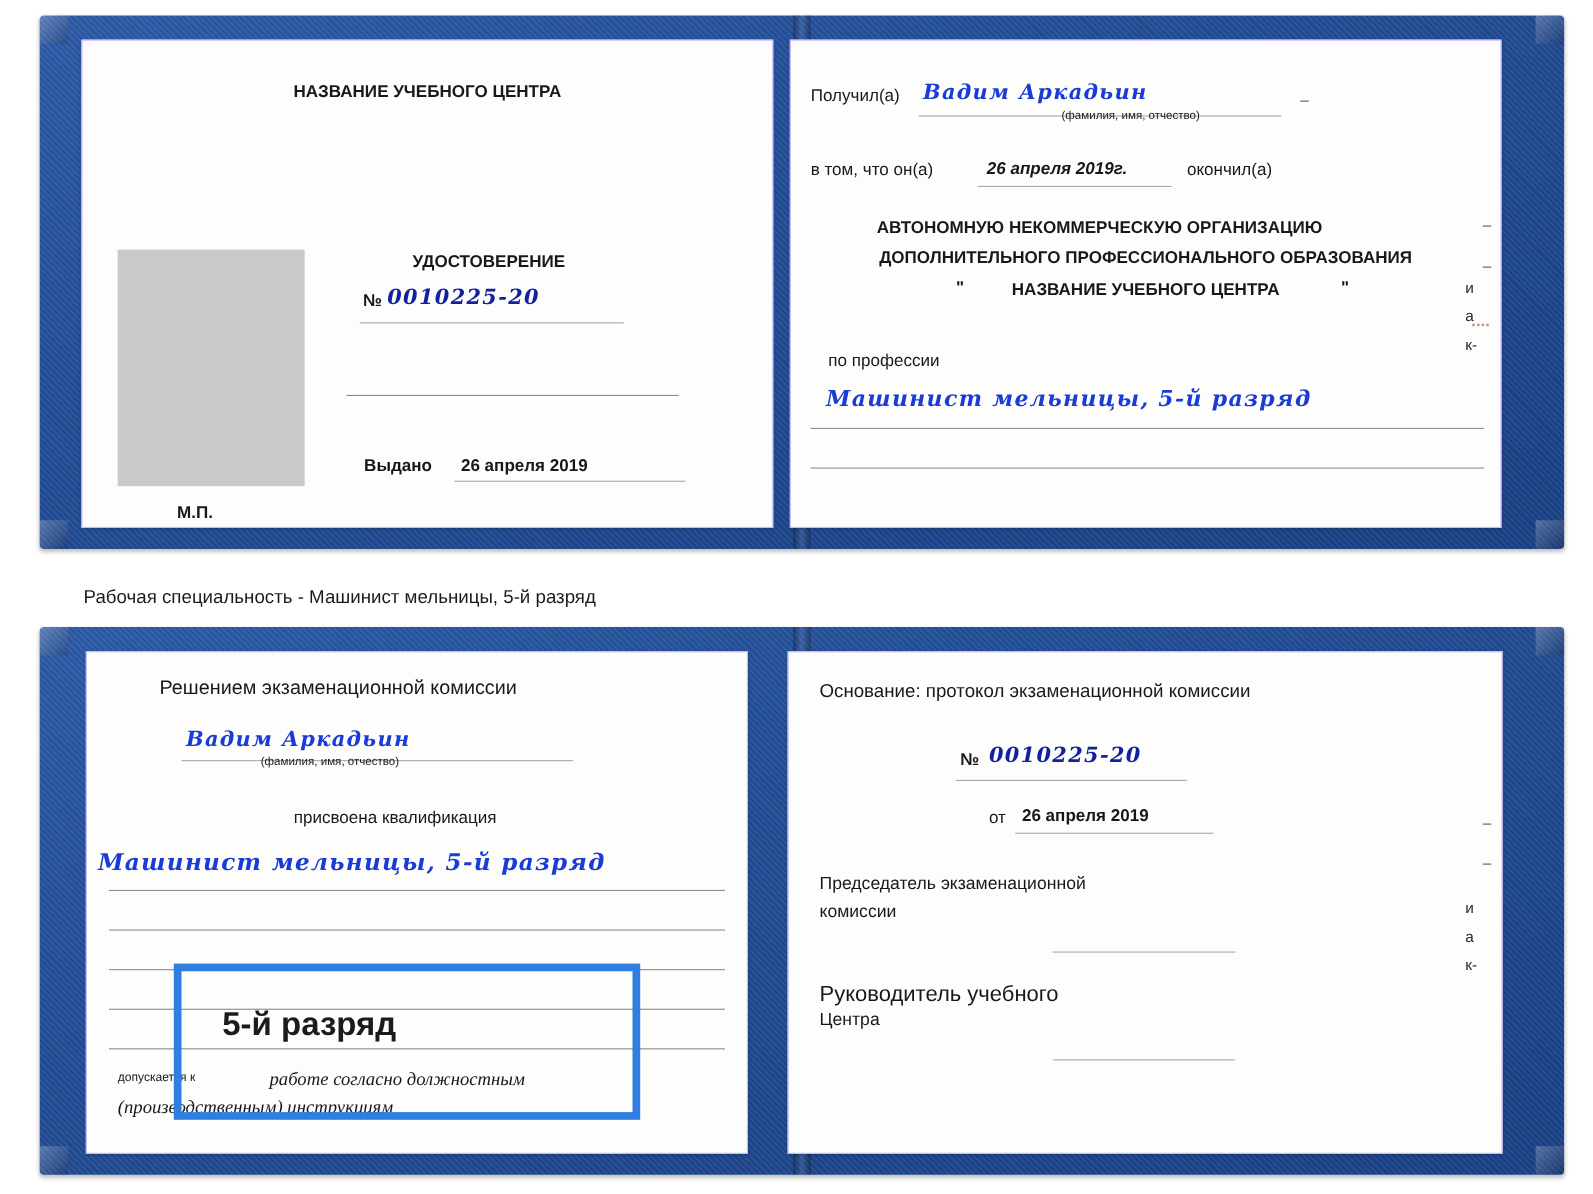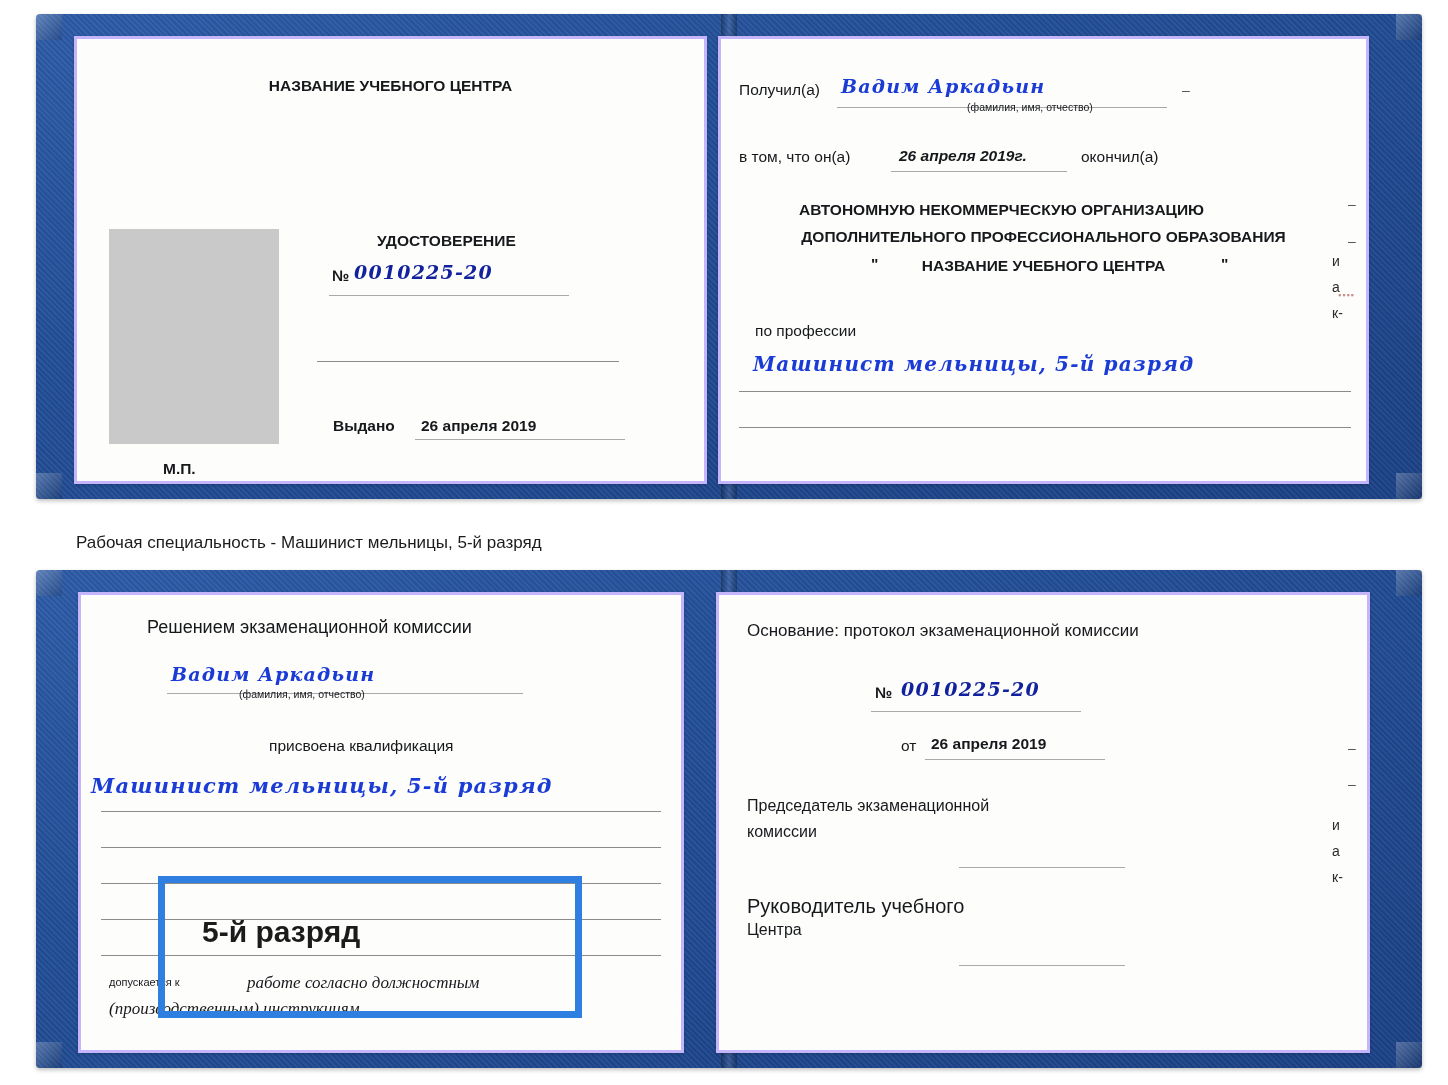--- a/index.html
+++ b/index.html
@@ -36,21 +36,21 @@
   }
   .corner {
     position: absolute;
     width: 26px;
     height: 26px;
     background: linear-gradient(135deg, rgba(255,255,255,0.25), rgba(0,0,0,0.15));
   }
   .page {
     position: absolute;
     background: #fdfdfb;
-    border: 3px solid #c4b5fd;
+    border: 1px solid #c4b5fd;
     box-shadow: 0 1px 3px rgba(0,0,0,0.22);
     overflow: hidden;
   }
 
   
   .lbl {
     position: absolute;
     color: #16181c;
     font-size: 15.5px;
     white-space: nowrap;

